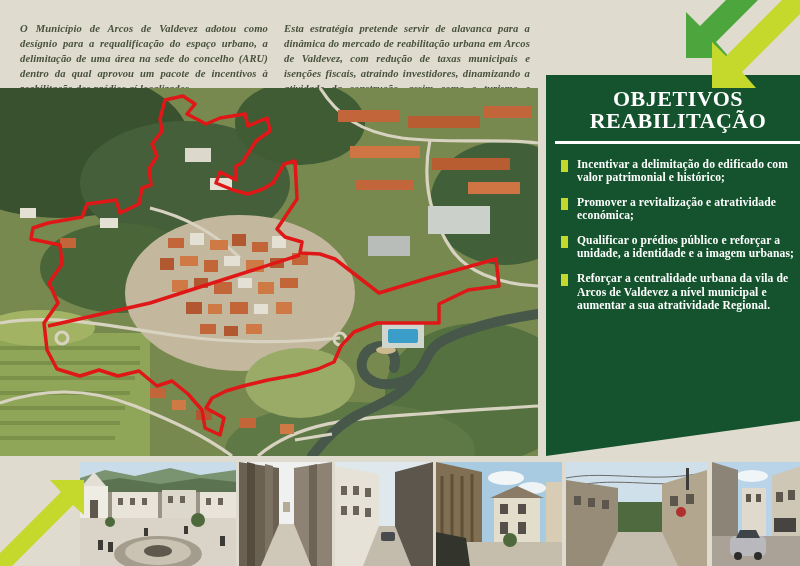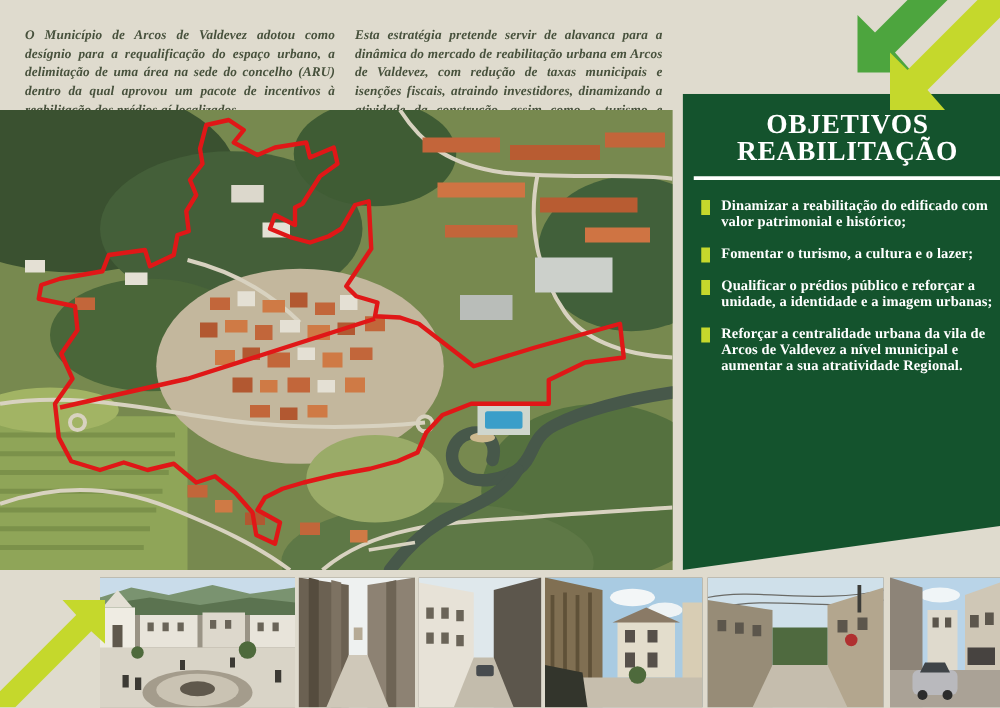--- a/index.html
+++ b/index.html
@@ -174,25 +174,25 @@
 
 <div id="panel">
   <div class="panel-title">
     <div>OBJETIVOS</div>
     <div>REABILITAÇÃO</div>
   </div>
   <div class="panel-divider"></div>
   <ul id="objectives">
     <li>
         <span class="bullet"></span>
-        <span class="obj-text">Dinamizar a reabilitação do edificado com valor patrimonial e histórico;</span>
+        <span class="obj-text">Incentivar a delimitação do edificado com valor patrimonial e histórico;</span>
       </li>
     <li>
         <span class="bullet"></span>
-        <span class="obj-text">Fomentar o turismo, a cultura e o lazer;</span>
+        <span class="obj-text">Promover a revitalização e atratividade económica;</span>
       </li>
     <li>
         <span class="bullet"></span>
         <span class="obj-text">Qualificar o prédios público e reforçar a unidade, a identidade e a imagem urbanas;</span>
       </li>
     <li>
         <span class="bullet"></span>
         <span class="obj-text">Reforçar a centralidade urbana da vila de Arcos de Valdevez a nível municipal e aumentar a sua atratividade Regional.</span>
       </li>
   </ul>

